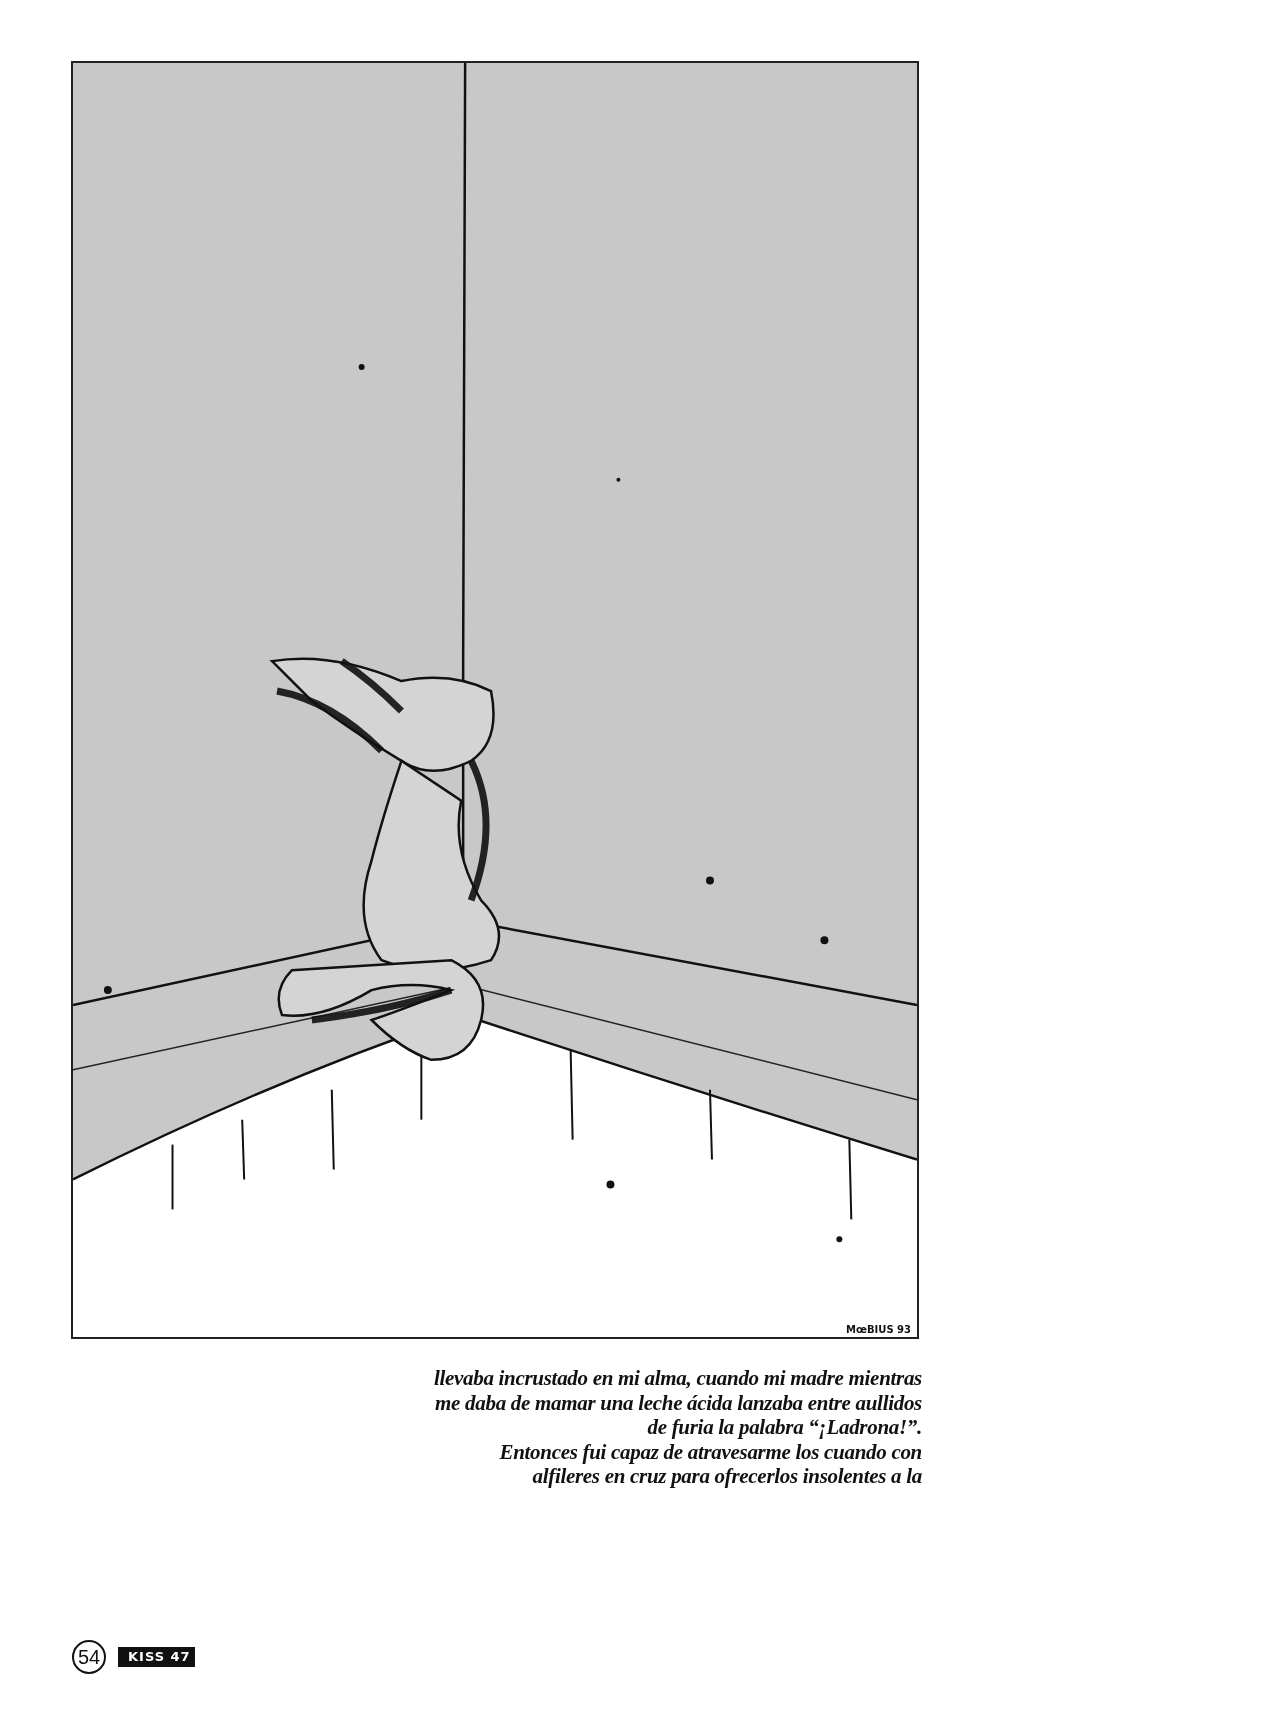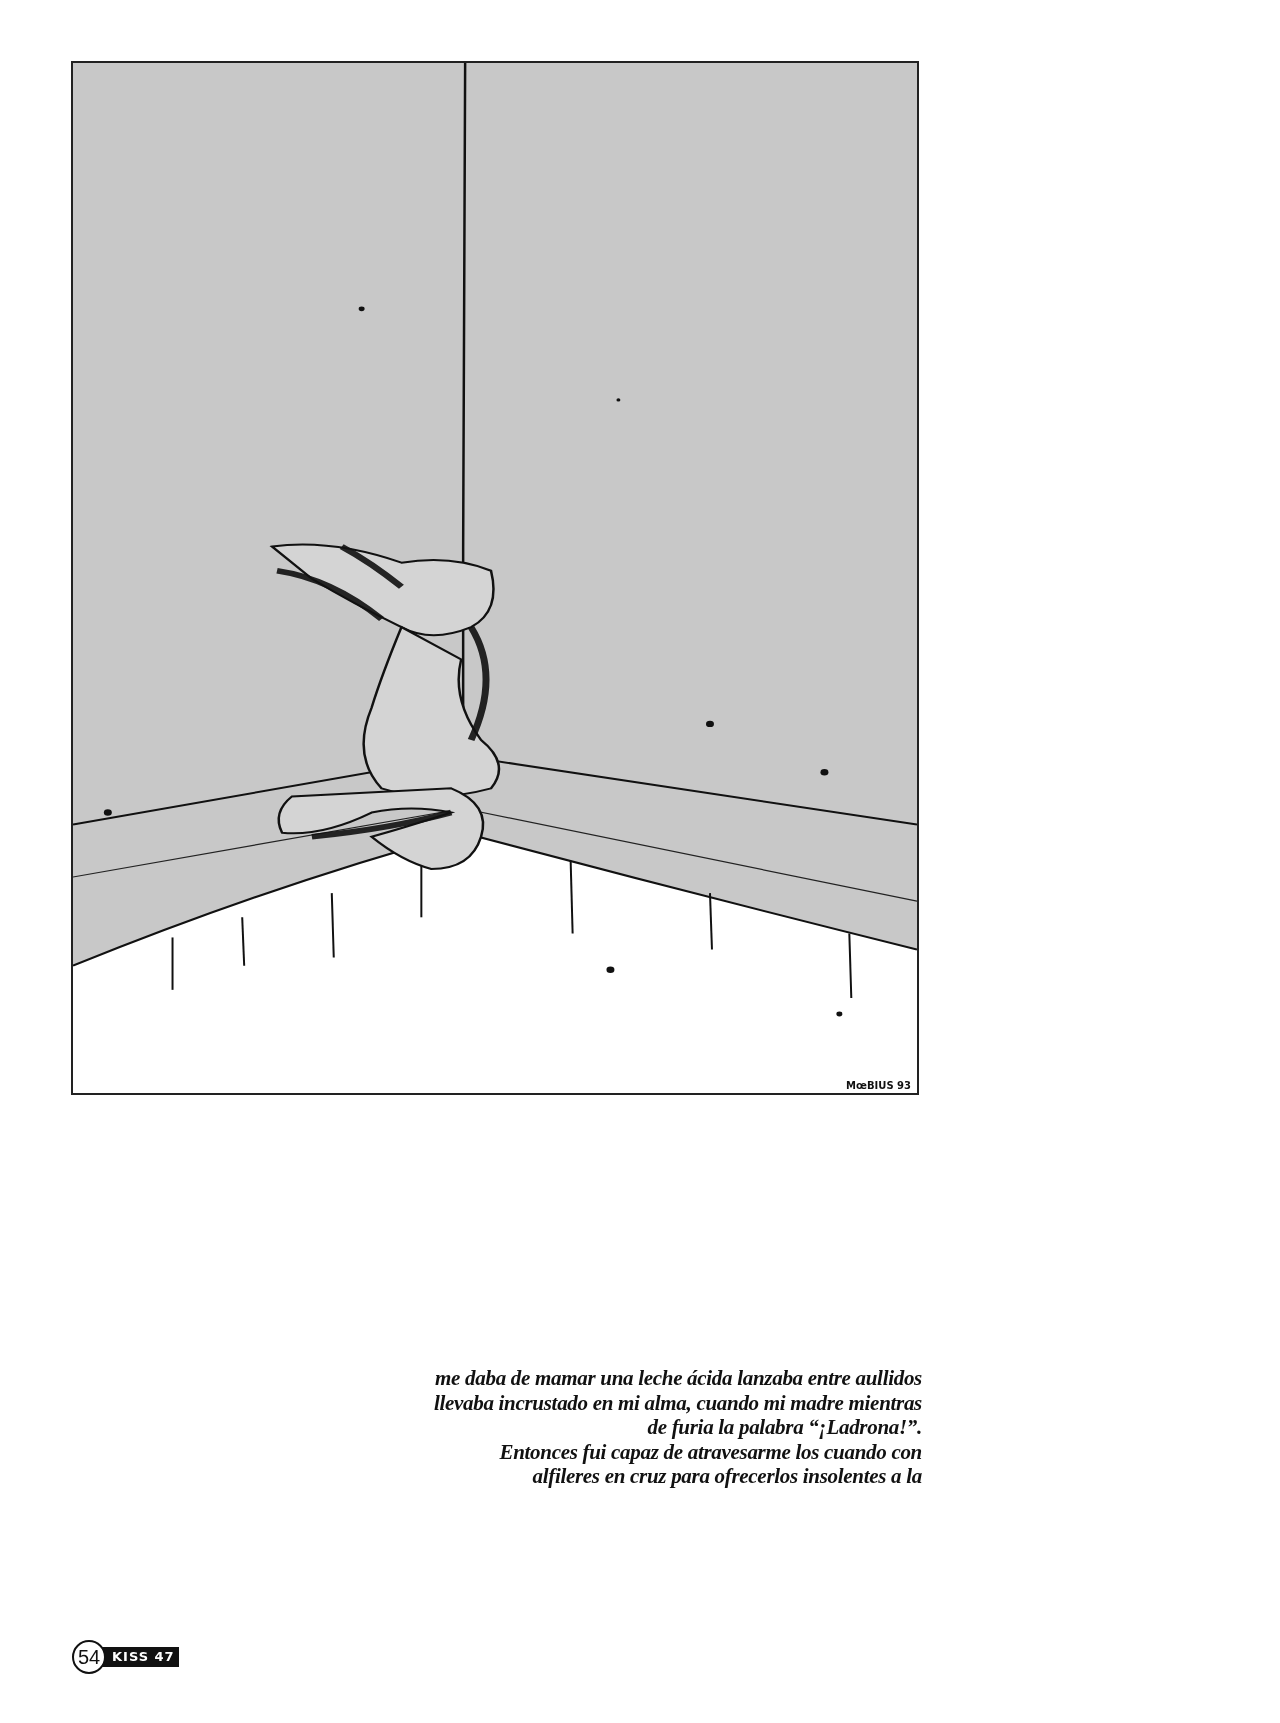--- a/index.html
+++ b/index.html
@@ -1,21 +1,21 @@
 <!DOCTYPE html>
 <html><head>
 <meta charset="utf-8">
 <style>
   html,body{margin:0;padding:0;}
   body{width:1280px;height:1723px;background:#ffffff;position:relative;overflow:hidden;font-family:"Liberation Serif",serif;}
-  .frame{position:absolute;left:71px;top:61px;width:848px;height:1034px;border:2px solid #222;box-sizing:border-box;background:#c9c9c9;overflow:hidden;}
+  .frame{position:absolute;left:71px;top:61px;width:848px;height:1278px;border:2px solid #222;box-sizing:border-box;background:#c9c9c9;overflow:hidden;}
   .frame svg{position:absolute;left:0;top:0;width:100%;height:100%;}
   .caption{position:absolute;left:290px;top:1366px;width:632px;text-align:right;font-family:"Liberation Serif",serif;font-style:italic;font-weight:bold;font-size:21px;line-height:24.5px;color:#111;letter-spacing:-0.3px;}
   .caption span{display:block;}
-  .folio{position:absolute;left:72px;top:1640px;display:flex;align-items:center;}
+  .folio{position:absolute;left:72px;top:1640px;display:flex;align-items:center;gap:16px;}
   .pagenum{width:34px;height:34px;border:2px solid #111;border-radius:50%;box-sizing:border-box;display:flex;align-items:center;justify-content:center;font-family:"Liberation Sans",sans-serif;font-size:20px;color:#111;background:#fff;position:relative;z-index:2;}
   .mag{background:#111;color:#fff;font-family:"DejaVu Sans",sans-serif;font-weight:bold;font-size:13px;letter-spacing:1px;padding:2px 4px 2px 10px;margin-left:-4px;height:16px;line-height:16px;}
   .signature{position:absolute;right:6px;bottom:2px;font-family:"DejaVu Sans",sans-serif;font-size:10px;font-weight:bold;color:#111;}
 </style>
 </head>
 <body>
 
 <div class="frame">
   <svg viewBox="0 0 848 1278" preserveAspectRatio="none">
 
@@ -57,22 +57,22 @@
       <path d="M205 630 Q260 640 310 690"></path>
       <path d="M270 600 Q300 620 330 650"></path>
       <path d="M400 700 Q430 760 400 840"></path>
       <path d="M240 960 Q320 950 380 930"></path>
     </g>
   </svg>
   <div class="signature">MœBIUS 93</div>
 </div>
 
 <div class="caption">
+  <span>llevaba incrustado en mi alma, cuando mi madre mientras</span>
   <span>me daba de mamar una leche ácida lanzaba entre aullidos</span>
-  <span>llevaba incrustado en mi alma, cuando mi madre mientras</span>
   <span>de furia la palabra “¡Ladrona!”.</span>
   <span>Entonces fui capaz de atravesarme los cuando con</span>
   <span>alfileres en cruz para ofrecerlos insolentes a la</span>
 </div>
 
 <div class="folio">
   <div class="pagenum">54</div>
   <div class="mag">KISS 47</div>
 </div>
 

